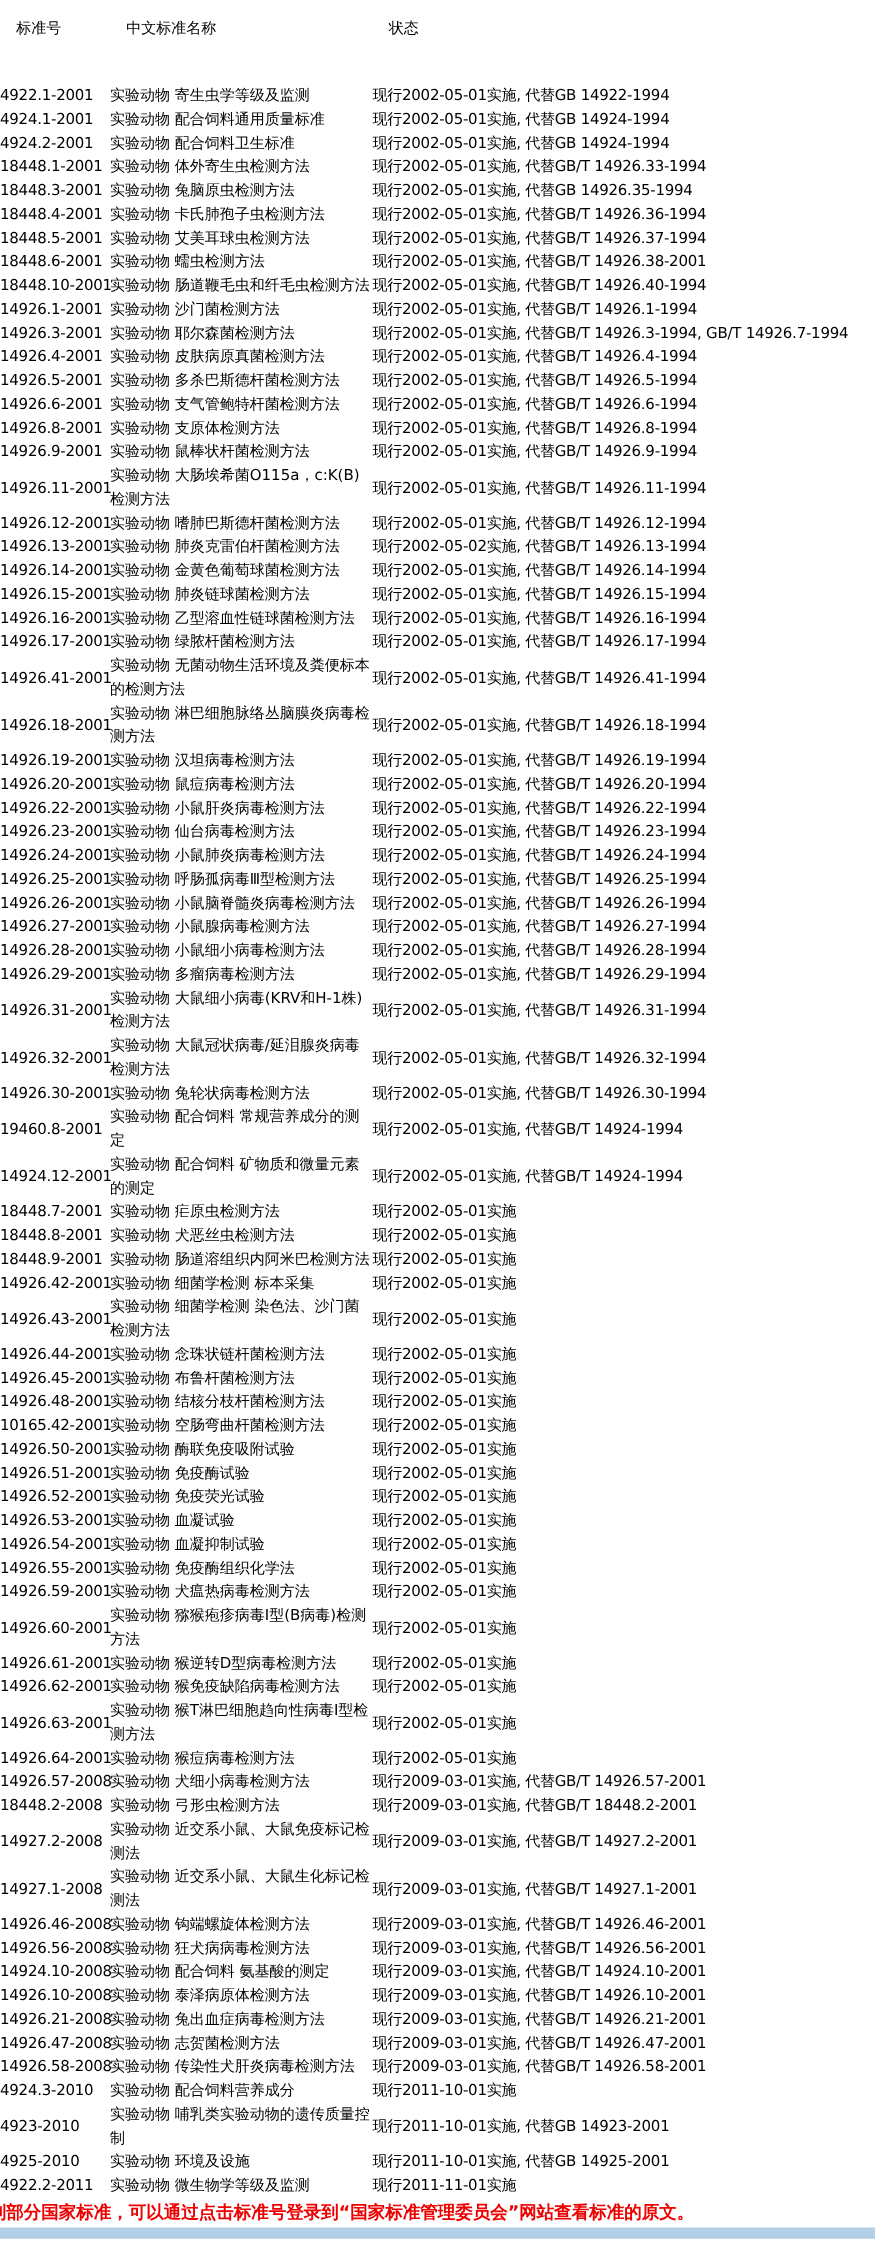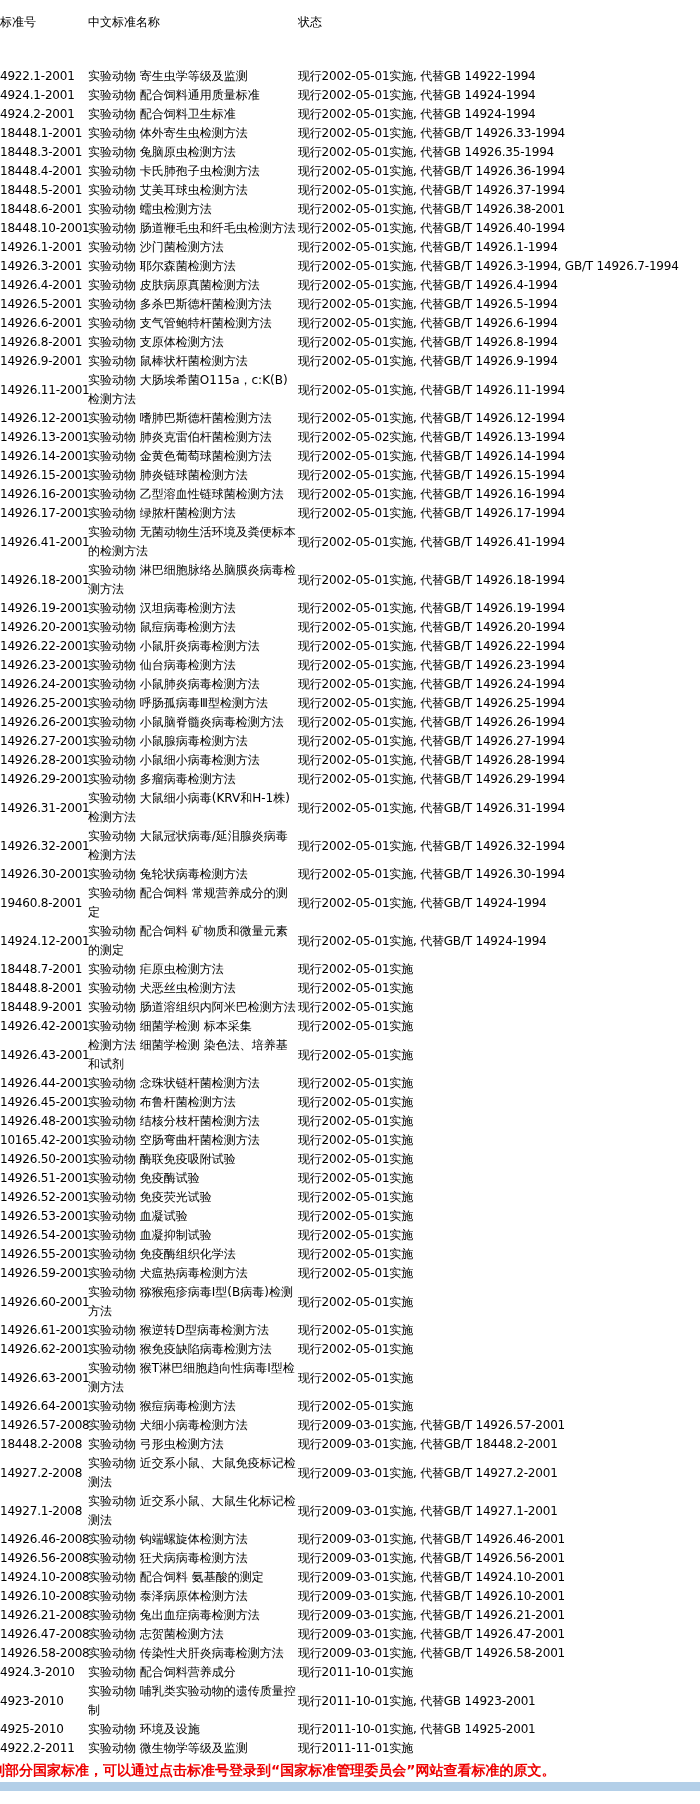--- a/index.html
+++ b/index.html
@@ -22,21 +22,21 @@
     table-layout: fixed;
     width: 700px;
   }
   table.standards col.c-num    { width: 88px;  }
   table.standards col.c-name   { width: 210px; }
   table.standards col.c-status { width: 402px; }
   table.standards th {
     font-weight: normal;
     font-size: 12px;
     text-align: left;
-    padding: 14px 0 36px 0;
+    padding: 14px 0 36px 13px;
     vertical-align: top;
     white-space: nowrap;
   }
   th.h-num  { padding-left: 10px; }
   th.h-name { text-align: center; }
   th.h-status { padding-left: 1px; }
   table.standards td {
     padding: 0;
     vertical-align: middle;
     font-size: 12px;
@@ -357,21 +357,21 @@
     </tr>
 
     <tr>
       <td class="cell-num">14926.42-2001</td>
       <td class="cell-name">实验动物 细菌学检测 标本采集</td>
       <td class="cell-status">现行2002-05-01实施</td>
     </tr>
 
     <tr>
       <td class="cell-num">14926.43-2001</td>
-      <td class="cell-name">检测方法 细菌学检测 染色法、培养基和试剂</td>
+      <td class="cell-name">实验动物 细菌学检测 染色法、沙门菌检测方法</td>
       <td class="cell-status">现行2002-05-01实施</td>
     </tr>
 
     <tr>
       <td class="cell-num">14926.44-2001</td>
       <td class="cell-name">实验动物 念珠状链杆菌检测方法</td>
       <td class="cell-status">现行2002-05-01实施</td>
     </tr>
 
     <tr>

